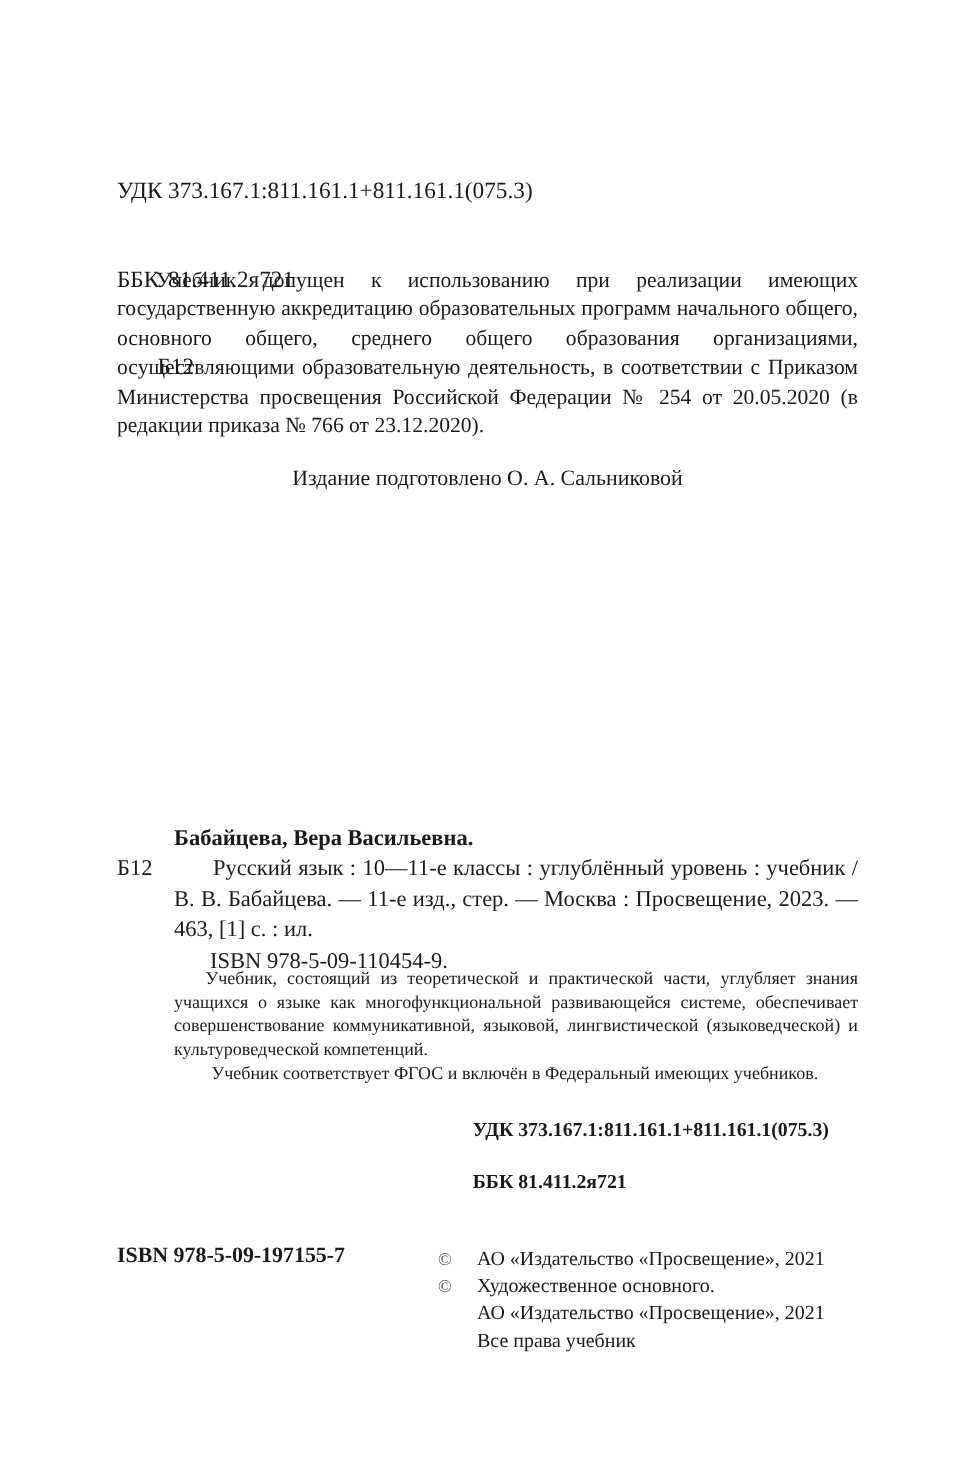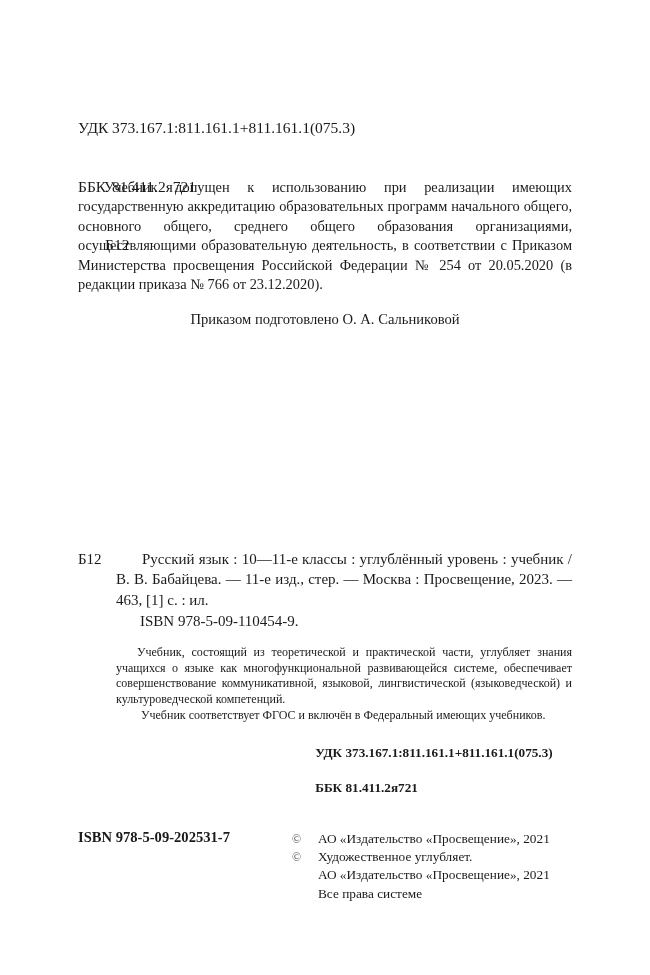--- a/index.html
+++ b/index.html
@@ -160,42 +160,43 @@
 <div class="page">
 
   <div class="codes">
     <span class="row"><span class="label">УДК</span><span>373.167.1:811.161.1+811.161.1(075.3)</span></span>
     <span class="row"><span class="label">ББК</span><span>81.411.2я721</span></span>
     <span class="shelf">Б12</span>
   </div>
 
   <div class="approval">Учебник допущен к использованию при реализации имеющих государственную аккредитацию образовательных программ начального общего, основного общего, среднего общего образования организациями, осуществляющими образовательную деятельность, в соответствии с Приказом Министерства просвещения Российской Федерации № 254 от 20.05.2020 (в редакции приказа № 766 от 23.12.2020).</div>
 
-  <div class="prepared"><span>Приказом подготовлено </span><span class="name">О. А. Сальниковой</span></div>
+  <div class="prepared"><span>Издание подготовлено </span><span class="name">О. А. Сальниковой</span></div>
 
   <div class="cip">
+    <div class="cip-author">Бабайцева, Вера Васильевна.</div>
     <div class="cip-body">
       <span class="cip-shelf">Б12</span>
       <div class="cip-desc">Русский язык : 10—11-е классы : углублённый уровень : учебник / В. В. Бабайцева. — 11-е изд., стер. — Москва : Просвещение, 2023. — 463, [1] с. : ил.</div>
       <div class="cip-isbn">ISBN 978-5-09-110454-9.</div>
     </div>
   </div>
 
   <div class="annotation">
     <p>Учебник, состоящий из теоретической и практической части, углубляет знания учащихся о языке как многофункциональной развивающейся системе, обеспечивает совершенствование коммуникативной, языковой, лингвистической (языковедческой) и культуроведческой компетенций.</p>
     <p class="second">Учебник соответствует ФГОС и включён в Федеральный имеющих учебников.</p>
   </div>
 
   <div class="codes-bottom">
     <span class="row"><span>УДК</span> <span>373.167.1:811.161.1+811.161.1(075.3)</span></span><br>
     <span class="row"><span>ББК</span> <span>81.411.2я721</span></span>
   </div>
 
-  <div class="footer-isbn">ISBN 978-5-09-202531-7</div>
+  <div class="footer-isbn">ISBN 978-5-09-197155-7</div>
 
   <div class="copyright">
     <span class="line"><span class="mark">©</span><span>АО «Издательство «Просвещение», 2021</span></span>
-    <span class="line"><span class="mark">©</span><span>Художественное углубляет.</span></span>
+    <span class="line"><span class="mark">©</span><span>Художественное основного.</span></span>
     <span class="line"><span>АО «Издательство «Просвещение», 2021</span></span>
-    <span class="line"><span>Все права системе</span></span>
+    <span class="line"><span>Все права учебник</span></span>
   </div>
 
 </div>
 
 </body></html>

